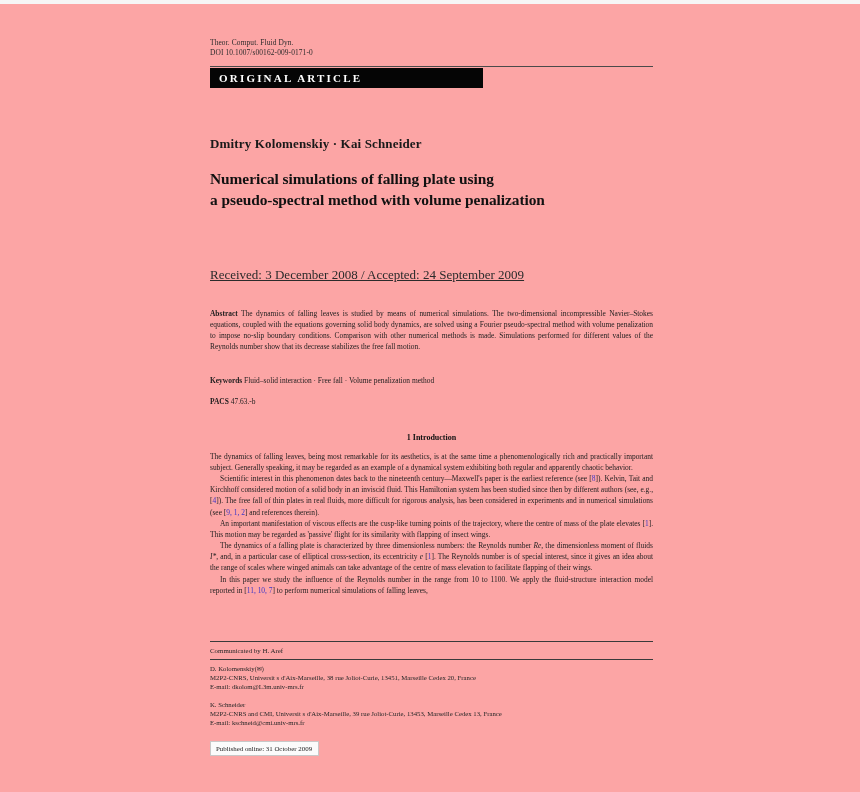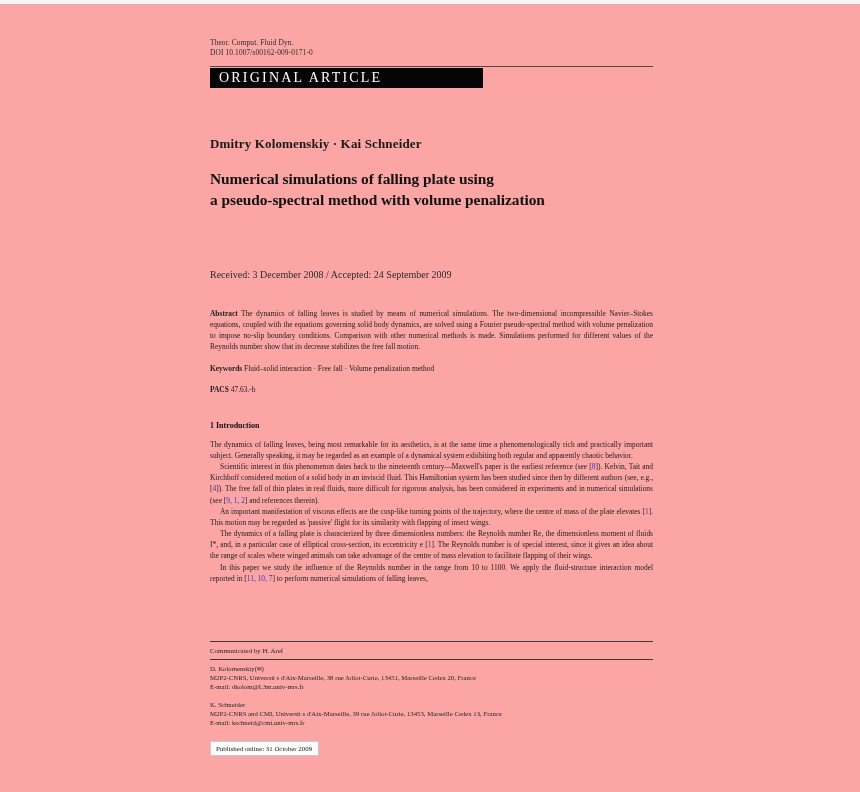--- a/index.html
+++ b/index.html
@@ -48,22 +48,22 @@
   .article-type-bar {
     margin-top: 1px;
     width: 273px;
     height: 20px;
     background: #050505;
     display: flex;
     align-items: center;
   }
   .article-type-label {
     color: #ffffff;
-    font-size: 14px;
-    font-weight: normal;
+    font-size: 11px;
+    font-weight: bold;
     letter-spacing: 2.2px;
     padding-left: 9px;
     font-family: "Liberation Serif", "DejaVu Serif", serif;
   }
 
   
   .authors {
     margin-top: 48px;
     font-size: 13px;
     font-weight: bold;
@@ -76,68 +76,70 @@
     font-size: 15.4px;
     font-weight: bold;
     line-height: 20.5px;
     color: #111;
     letter-spacing: -0.05px;
   }
 
   
   .dates {
     margin-top: 60px;
-    font-size: 10px;
+    font-size: 13px;
     line-height: 9.4px;
     color: #2b2b2b;
+    text-decoration: underline;
   }
 
   
   .abstract {
     margin-top: 28px;
     font-size: 7.45px;
     line-height: 11.2px;
     text-align: justify;
     color: #1d1d1d;
   }
   .abstract b { font-weight: bold; }
 
   .keywords {
-    margin-top: 11px;
+    margin-top: 23px;
     font-size: 7.45px;
     line-height: 11.2px;
     color: #1d1d1d;
   }
   .pacs {
     margin-top: 9px;
     font-size: 7.45px;
     line-height: 11.2px;
     color: #1d1d1d;
   }
   .keywords b, .pacs b { font-weight: bold; }
 
   
   .section-head {
     margin-top: 26px;
     font-size: 8px;
     font-weight: bold;
     color: #111;
+    text-align: center;
   }
 
   .body-par {
     margin-top: 9px;
     font-size: 7.45px;
     line-height: 11.15px;
     text-align: justify;
     color: #1d1d1d;
   }
   .body-par.indent { text-indent: 10px; margin-top: 0; }
 
   .cite { color: #3a34c9; }
-  .it { }
+  .it { font-style: italic; }
 
   
   .foot {
     position: absolute;
     left: 210px;
     top: 637px;
     width: 443px;
   }
   .foot-rule-top {
     height: 1px;

